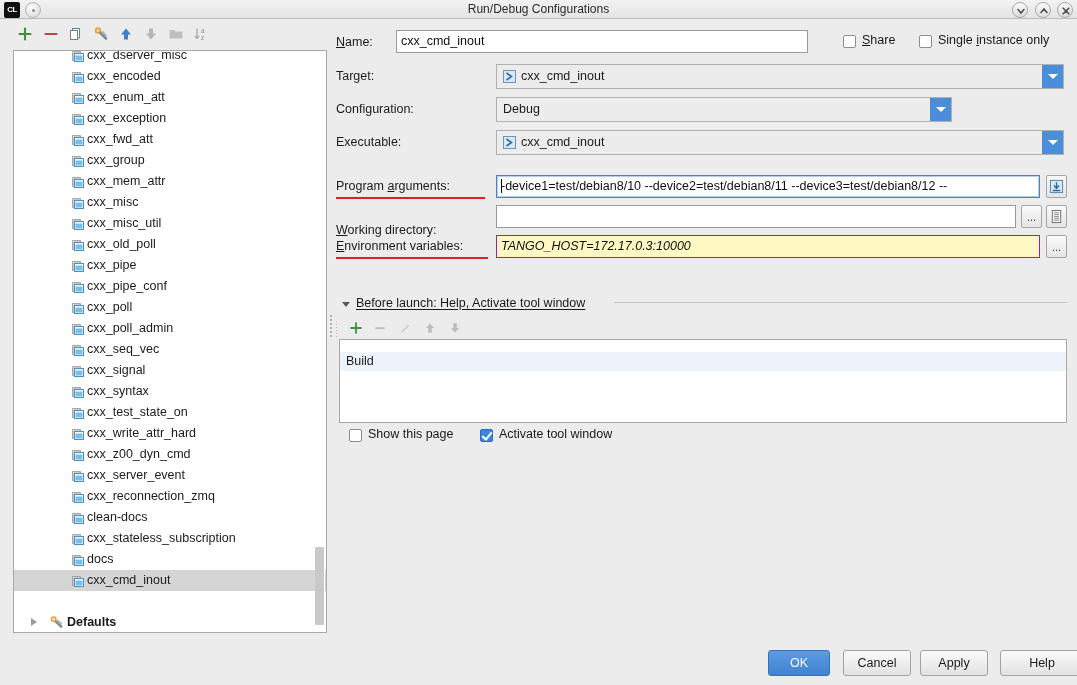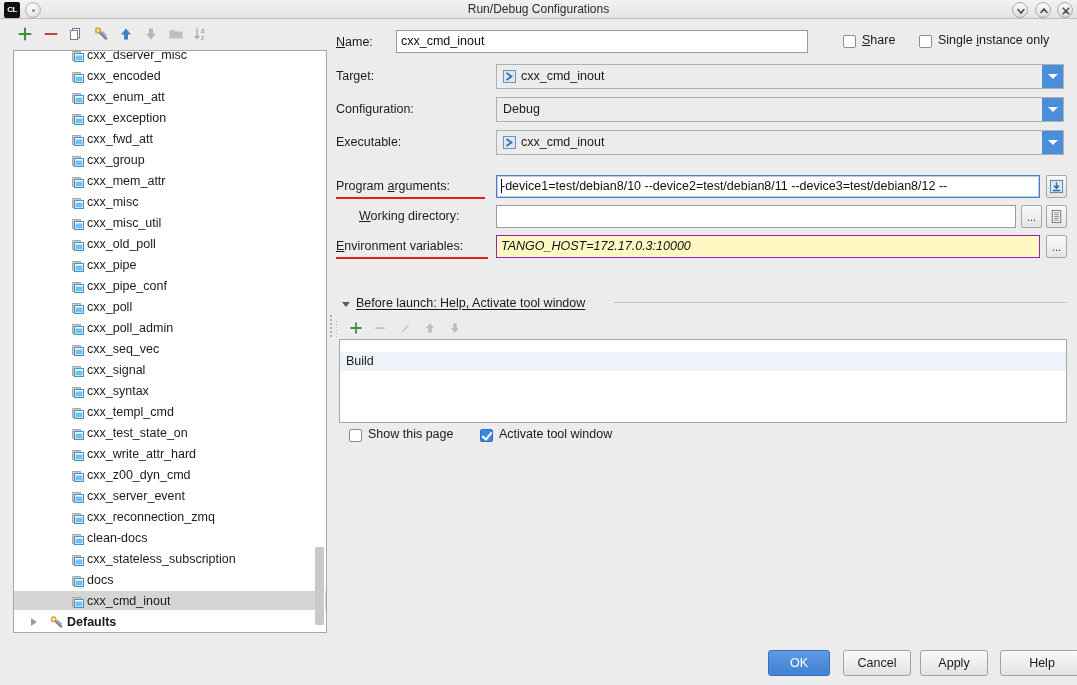--- a/index.html
+++ b/index.html
@@ -375,25 +375,20 @@
           </svg></span><span class="tlabel">cxx_signal</span></div>
       <div class="trow"><span class="ticon"><svg width="13" height="12" viewBox="0 0 13 12">
             <path d="M0.5 0.5 H8.5 V2 H2 V9.5 H0.5 Z" fill="#e9e9e9" stroke="#949494" stroke-width="0.8"></path>
             <rect x="2.5" y="2.5" width="9" height="8" fill="#ffffff" stroke="#4b8fc4" stroke-width="1"></rect>
             <rect x="3.5" y="4.5" width="7" height="5" fill="#73c0ea"></rect>
           </svg></span><span class="tlabel">cxx_syntax</span></div>
       <div class="trow"><span class="ticon"><svg width="13" height="12" viewBox="0 0 13 12">
             <path d="M0.5 0.5 H8.5 V2 H2 V9.5 H0.5 Z" fill="#e9e9e9" stroke="#949494" stroke-width="0.8"></path>
             <rect x="2.5" y="2.5" width="9" height="8" fill="#ffffff" stroke="#4b8fc4" stroke-width="1"></rect>
             <rect x="3.5" y="4.5" width="7" height="5" fill="#73c0ea"></rect>
-          </svg></span><span class="tlabel">cxx_templ_cmd</span></div>
-      <div class="trow"><span class="ticon"><svg width="13" height="12" viewBox="0 0 13 12">
-            <path d="M0.5 0.5 H8.5 V2 H2 V9.5 H0.5 Z" fill="#e9e9e9" stroke="#949494" stroke-width="0.8"></path>
-            <rect x="2.5" y="2.5" width="9" height="8" fill="#ffffff" stroke="#4b8fc4" stroke-width="1"></rect>
-            <rect x="3.5" y="4.5" width="7" height="5" fill="#73c0ea"></rect>
           </svg></span><span class="tlabel">cxx_test_state_on</span></div>
       <div class="trow"><span class="ticon"><svg width="13" height="12" viewBox="0 0 13 12">
             <path d="M0.5 0.5 H8.5 V2 H2 V9.5 H0.5 Z" fill="#e9e9e9" stroke="#949494" stroke-width="0.8"></path>
             <rect x="2.5" y="2.5" width="9" height="8" fill="#ffffff" stroke="#4b8fc4" stroke-width="1"></rect>
             <rect x="3.5" y="4.5" width="7" height="5" fill="#73c0ea"></rect>
           </svg></span><span class="tlabel">cxx_write_attr_hard</span></div>
       <div class="trow"><span class="ticon"><svg width="13" height="12" viewBox="0 0 13 12">
             <path d="M0.5 0.5 H8.5 V2 H2 V9.5 H0.5 Z" fill="#e9e9e9" stroke="#949494" stroke-width="0.8"></path>
             <rect x="2.5" y="2.5" width="9" height="8" fill="#ffffff" stroke="#4b8fc4" stroke-width="1"></rect>
             <rect x="3.5" y="4.5" width="7" height="5" fill="#73c0ea"></rect>
@@ -477,21 +472,21 @@
       <svg width="13" height="13" viewBox="0 0 13 13">
         <rect x="0.5" y="0.5" width="12" height="12" fill="#d9e7f4" stroke="#6f93b5"></rect>
         <path d="M3.5 3 L8.5 6.5 L3.5 10" stroke="#2d6aa5" stroke-width="1.6" fill="none"></path>
       </svg>
     </span>
     <span class="ctext" style="left:24px;">cxx_cmd_inout</span>
     <span class="carrow"></span>
   </div>
 
   <div class="lbl" style="left:0px; top:78px;">Configuration:</div>
-  <div class="combo" style="left:160px; top:73px; width:568px;">
+  <div class="combo" style="left:160px; top:73px; width:456px;">
     <span class="ctext">Debug</span>
     <span class="carrow"></span>
   </div>
 
   <div class="lbl" style="left:0px; top:111px;">Executable:</div>
   <div class="combo" style="left:160px; top:106px; width:568px;">
     <span class="cicon">
       <svg width="13" height="13" viewBox="0 0 13 13">
         <rect x="0.5" y="0.5" width="12" height="12" fill="#d9e7f4" stroke="#6f93b5"></rect>
         <path d="M3.5 3 L8.5 6.5 L3.5 10" stroke="#2d6aa5" stroke-width="1.6" fill="none"></path>
@@ -509,21 +504,21 @@
     <span class="caret"></span><span>-device1=test/debian8/10 --device2=test/debian8/11 --device3=test/debian8/12 --</span>
   </div>
   <div class="sqbtn" style="left:710px; top:151px;">
     <svg width="15" height="15" viewBox="0 0 16 16">
       <rect x="1.5" y="1.5" width="13" height="13" fill="#dce9f5" stroke="#4d7fae"></rect>
       <path d="M8 3.5 V9.5 M5.2 7 L8 10 L10.8 7" stroke="#2d6aa5" stroke-width="1.5" fill="none"></path>
       <rect x="4" y="11.5" width="8" height="1.6" fill="#2d6aa5"></rect>
     </svg>
   </div>
 
-  <div class="lbl" style="left:0px; top:185px;margin-left:23px;">
+  <div class="lbl" style="left:0px; top:199px;">
     <u>W</u>orking directory:
   </div>
   <div class="tfield" style="left:160px; top:181px; width:520px; height:23px;"></div>
   <div class="sqbtn" style="left:685px; top:181px;">...</div>
   <div class="sqbtn" style="left:710px; top:181px;">
     <svg width="15" height="15" viewBox="0 0 16 16">
       <rect x="3.5" y="1.5" width="9" height="13" fill="#f2f2f2" stroke="#6e6e6e"></rect>
       <path d="M5.5 4 H10.5 M5.5 6 H10.5 M5.5 8 H10.5 M5.5 10 H10.5 M5.5 12 H10.5" stroke="#8b8b8b" stroke-width="1"></path>
     </svg>
   </div>

